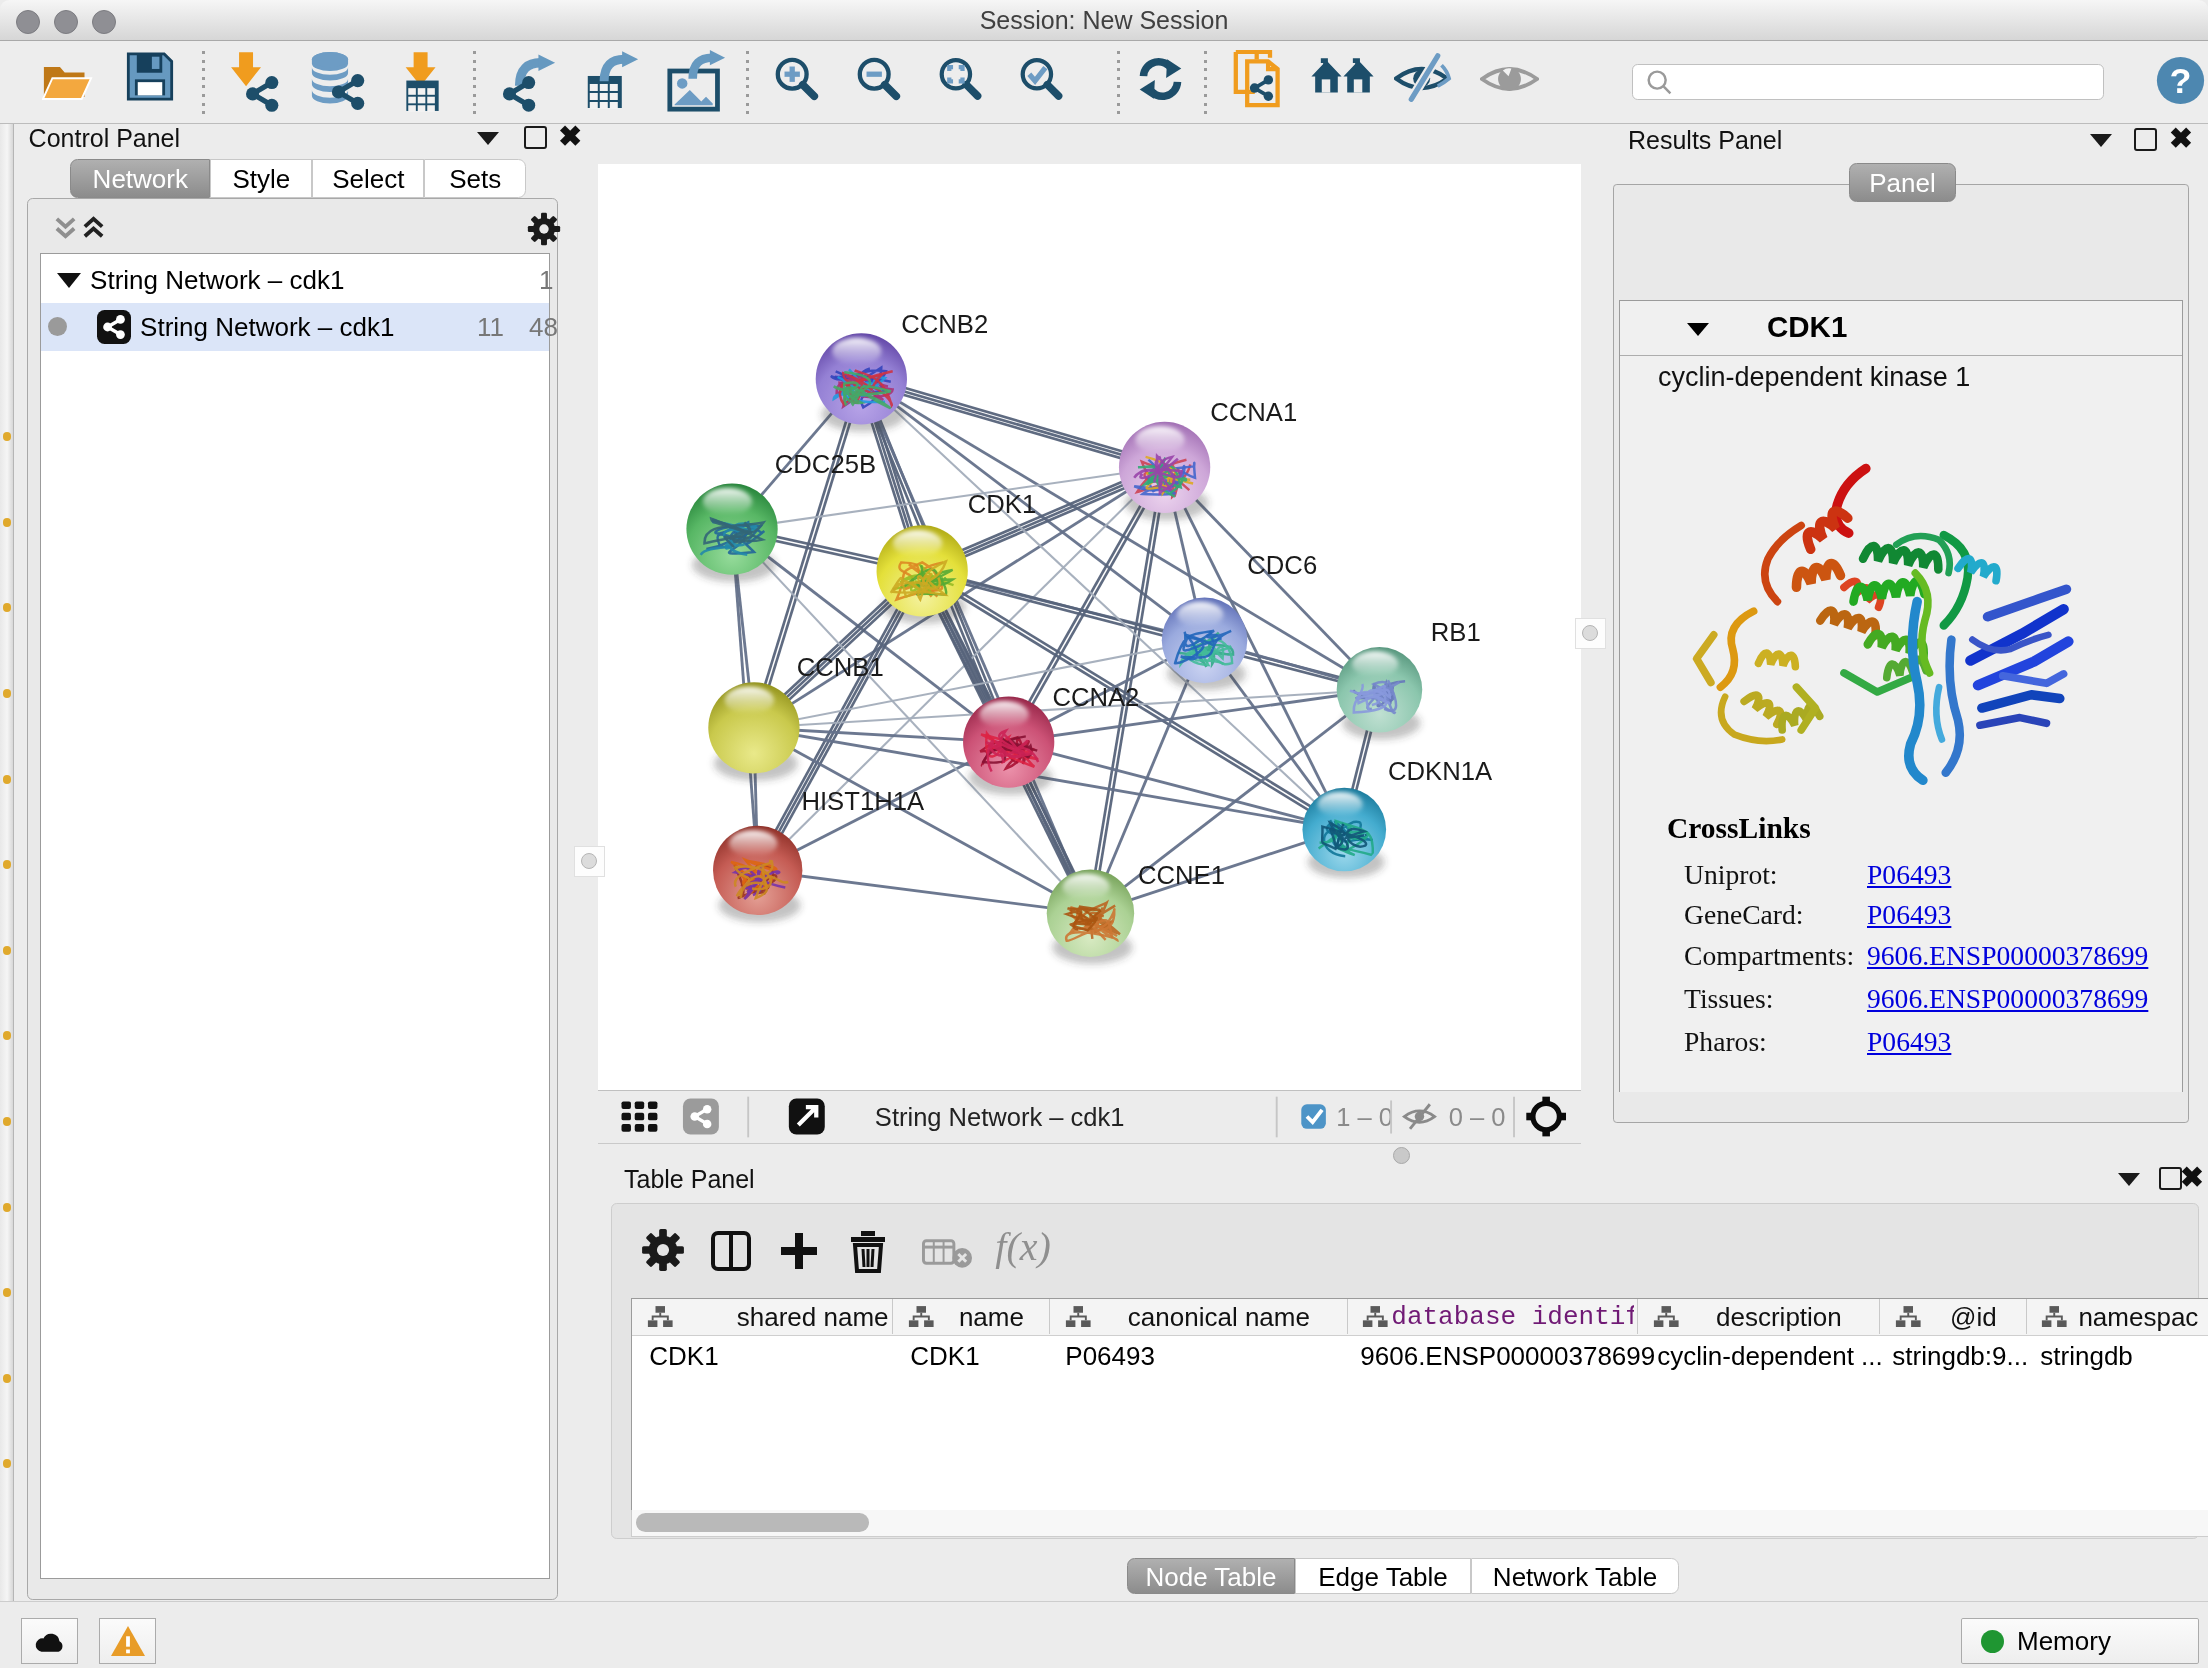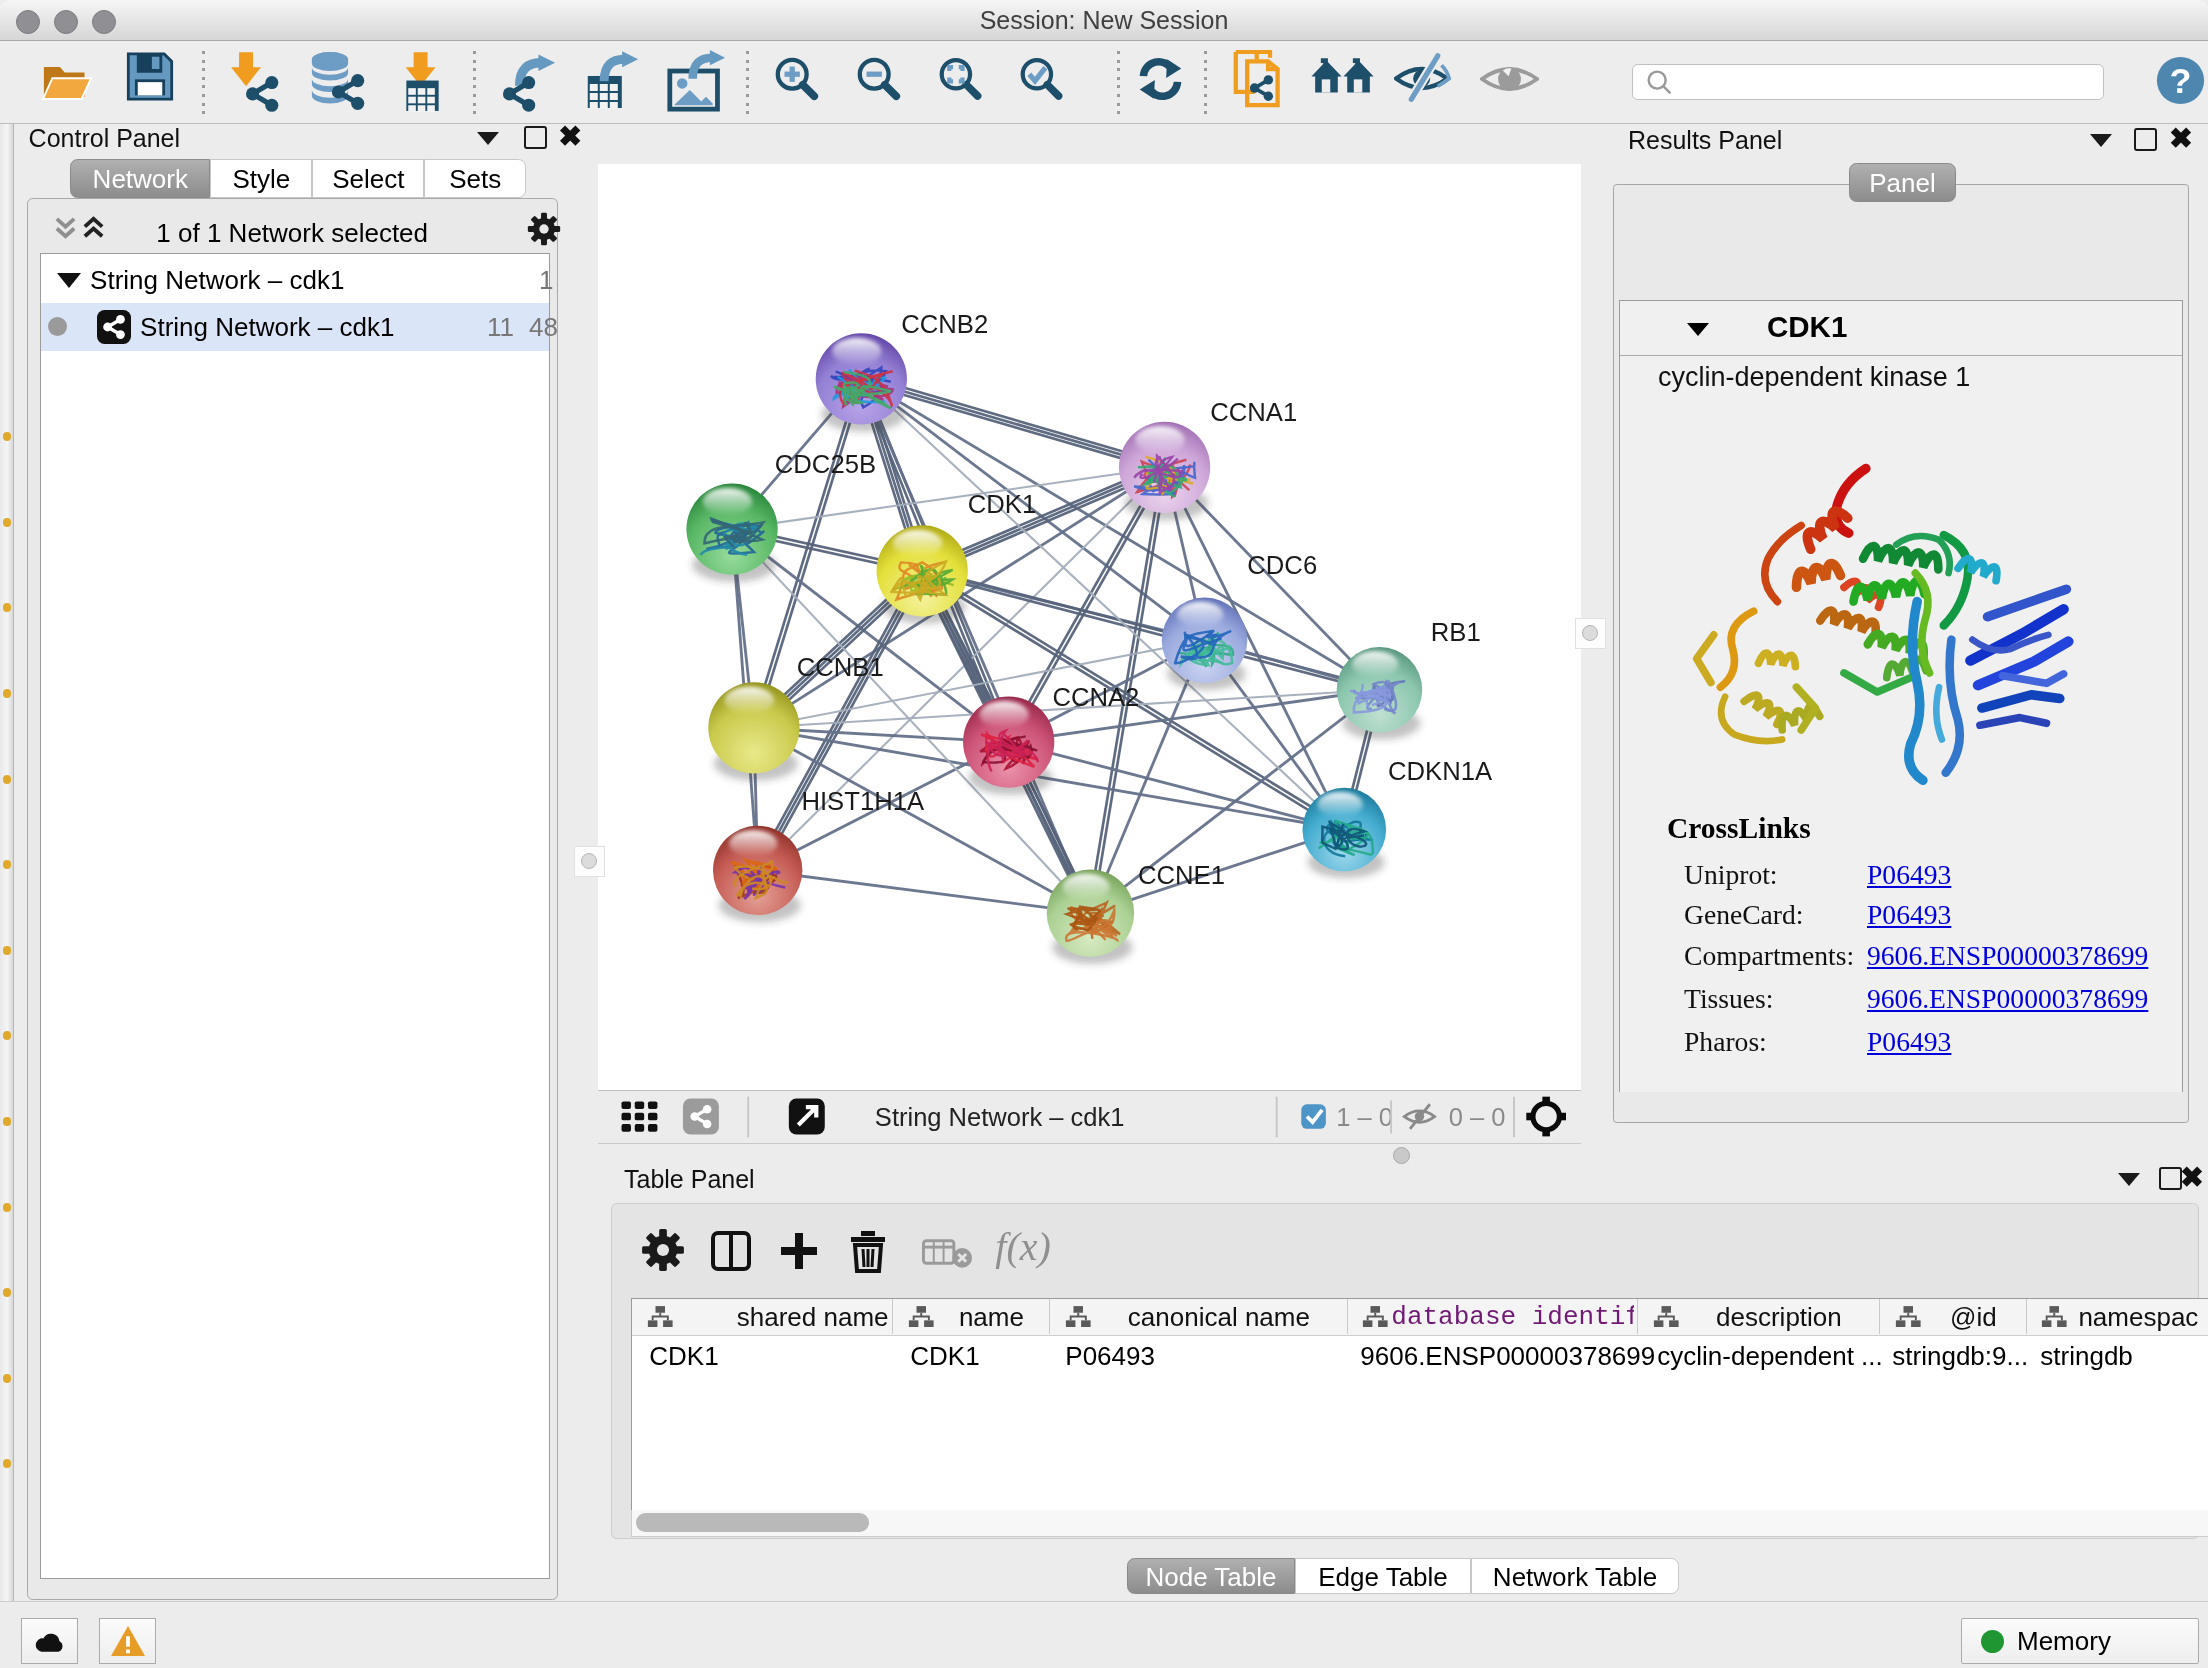--- a/index.html
+++ b/index.html
@@ -270,21 +270,20 @@
           <path d="M 4,3 L 13,11 L 22,3"></path>
           <path d="M 4,13 L 13,21 L 22,13"></path>
         </g>
       </svg>
    <svg style="position:absolute;left:53px;top:17px" width="25" height="25" viewBox="0 0 26 26">
         <g stroke="#222" stroke-width="4" fill="none">
           <path d="M 4,11 L 13,3 L 22,11"></path>
           <path d="M 4,21 L 13,13 L 22,21"></path>
         </g>
       </svg>
-   <div style="position:absolute;left:0;top:19px;width:100%;text-align:center;font-size:26px">1 of 1 Network selected</div>
    <svg style="position:absolute;left:499px;top:13.3px" width="34" height="34" viewBox="0 0 40 40">
         <circle cx="20" cy="20" r="13" fill="#1a1a1a"></circle>
         <rect x="-3.5" y="-19" width="7" height="9" rx="1.5" fill="#1a1a1a" transform="rotate(0 20 20) translate(20 20)"></rect>
         <rect x="-3.5" y="-19" width="7" height="9" rx="1.5" fill="#1a1a1a" transform="rotate(45 20 20) translate(20 20)"></rect>
         <rect x="-3.5" y="-19" width="7" height="9" rx="1.5" fill="#1a1a1a" transform="rotate(90 20 20) translate(20 20)"></rect>
         <rect x="-3.5" y="-19" width="7" height="9" rx="1.5" fill="#1a1a1a" transform="rotate(135 20 20) translate(20 20)"></rect>
         <rect x="-3.5" y="-19" width="7" height="9" rx="1.5" fill="#1a1a1a" transform="rotate(180 20 20) translate(20 20)"></rect>
         <rect x="-3.5" y="-19" width="7" height="9" rx="1.5" fill="#1a1a1a" transform="rotate(225 20 20) translate(20 20)"></rect>
         <rect x="-3.5" y="-19" width="7" height="9" rx="1.5" fill="#1a1a1a" transform="rotate(270 20 20) translate(20 20)"></rect>
         <rect x="-3.5" y="-19" width="7" height="9" rx="1.5" fill="#1a1a1a" transform="rotate(315 20 20) translate(20 20)"></rect>
@@ -300,21 +299,21 @@
         <div style="position:absolute;left:6.7px;top:14.3px;width:19px;height:19px;border-radius:50%;background:#9a9a9a;"></div>
         <div style="position:absolute;left:56px;top:6.7px;width:34px;height:34px;border-radius:7.6px;background:#111;"><svg width="34" height="34" viewBox="0 0 36 36">
               <g transform="translate(18,18) scale(0.62)">
                 <path d="M -11,0 L 11,-13 M -11,0 L 11,13" stroke="#fff" stroke-width="6" fill="none"></path>
                 <circle cx="-11" cy="0" r="7.5" fill="#fff"></circle>
                 <circle cx="11" cy="-13" r="7.5" fill="#fff"></circle>
                 <circle cx="11" cy="13" r="7.5" fill="#fff"></circle>
               </g>
             </svg></div>
         <div style="position:absolute;left:99px;top:8.6px;">String Network – cdk1</div>
-        <div style="position:absolute;left:436px;top:8.6px;color:#777;margin-left:10px;">11</div>
+        <div style="position:absolute;left:436px;top:8.6px;color:#777;">11</div>
         <div style="position:absolute;left:488px;top:8.6px;color:#777;">48</div>
      </div>
    </div>
  </div>
 </div>
 
 <div class="abs" id="netview">
  <svg id="graph" width="983" height="966" viewBox="0 0 1034 1016">
       <defs>
         <radialGradient id="gB2" cx="0.5" cy="0.78" r="1.0">

